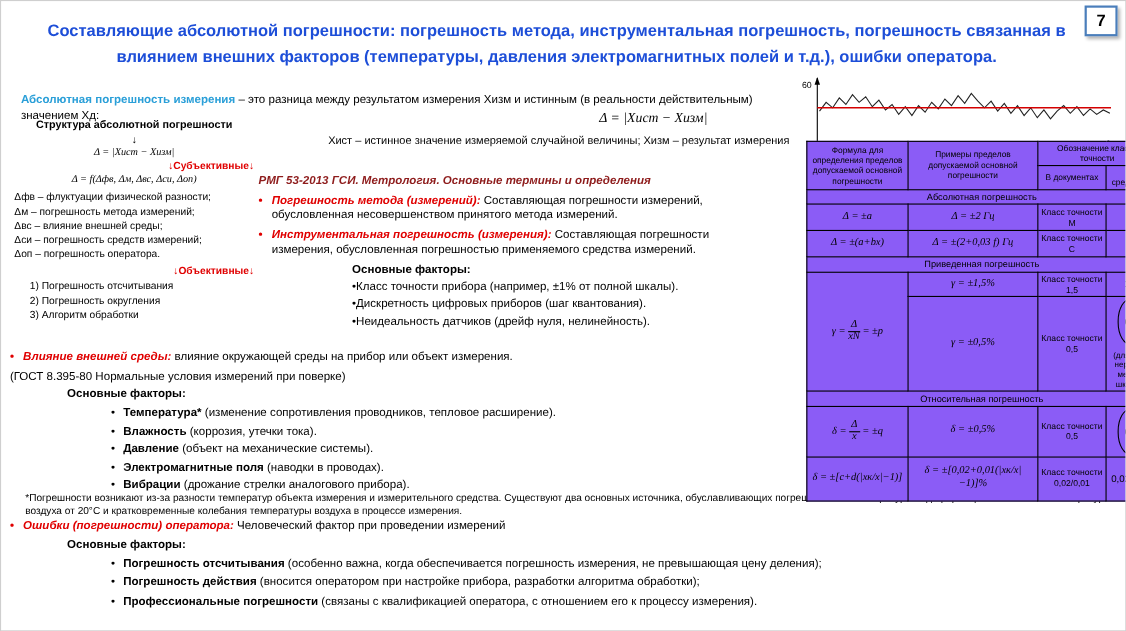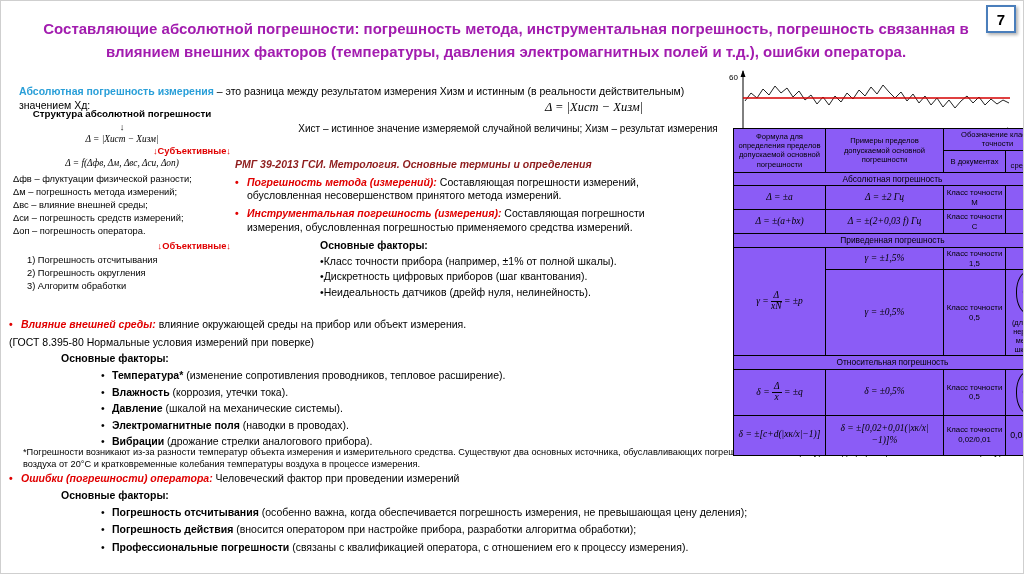--- a/index.html
+++ b/index.html
@@ -6,21 +6,21 @@
   html,body { width:1024px; height:574px; }
   body { font-family:"Liberation Sans", sans-serif; background:#e9e9e9; color:#000; }
   .slide { position:relative; width:1024px; height:574px; background:#fff; overflow:hidden; border:1px solid #cfcfcf; }
 
   .page-box { position:absolute; top:4px; right:7px; width:30px; height:28px; background:#fff;
               border:2px solid #4a7ebb; box-shadow:2px 2px 3px rgba(0,0,0,.3);
               display:flex; align-items:center; justify-content:center;
               font-size:15px; font-weight:bold; }
 
   .title { position:absolute; top:16px; left:30px; width:950px; text-align:center;
-           color:#a21caf; font-weight:bold; font-size:15px; line-height:1.55; }
+           color:#1d4ed8; font-weight:bold; font-size:15px; line-height:1.55; }
 
   .serif { font-family:"Liberation Serif", serif; font-style:italic; }
 
   .definition { position:absolute; left:18px; top:84px; width:712px; font-size:10.5px; line-height:1.3; }
   .blue-term { color:#2a9fd8; font-weight:bold;text-align:right; }
   .def-formula { position:absolute; left:468px; top:99px; width:250px; text-align:center; font-size:12.5px; }
   .def-legend  { position:absolute; left:272px; top:122px; width:470px; text-align:center; font-size:10px; }
 
   .structure { position:absolute; left:12px; top:107px; width:218px; font-size:9.3px; line-height:1.3; }
   .structure .head { font-weight:bold; font-size:9.8px; text-align:center; }
@@ -94,36 +94,36 @@
     <div class="comp">Δси – погрешность средств измерений;</div>
     <div class="comp">Δоп – погрешность оператора.</div>
     <div class="gap"></div>
     <div class="red-lbl">↓Объективные↓</div>
     <div class="num-item">1)  Погрешность отсчитывания</div>
     <div class="num-item">2)  Погрешность округления</div>
     <div class="num-item">3)  Алгоритм обработки</div>
   </div>
 
   <div class="rmg">
-    <div class="head">РМГ 39-2013 ГСИ. Метрология. Основные термины и определения</div>
+    <div class="head">РМГ 53-2013 ГСИ. Метрология. Основные термины и определения</div>
     <div class="bullet-line"><span class="red-lead">Погрешность метода (измерений):</span><span> Составляющая погрешности измерений, обусловленная несовершенством принятого метода измерений.</span></div>
     <div class="bullet-line"><span class="red-lead">Инструментальная погрешность (измерения):</span><span> Составляющая погрешности измерения, обусловленная погрешностью применяемого средства измерений.</span></div>
     <div class="factors-head">Основные факторы:</div>
     <div class="factor">•Класс точности прибора (например, ±1% от полной шкалы).</div>
     <div class="factor">•Дискретность цифровых приборов (шаг квантования).</div>
     <div class="factor">•Неидеальность датчиков (дрейф нуля, нелинейность).</div>
   </div>
 
   <div class="env">
     <div class="bullet-line"><span class="red-lead">Влияние внешней среды:</span><span> влияние окружающей среды на прибор или объект измерения.</span></div>
     <div class="gost">(ГОСТ 8.395-80 Нормальные условия измерений при поверке)</div>
     <div class="factors-head2">Основные факторы:</div>
     <div class="dot-item"><b>Температура*</b><span> (изменение сопротивления проводников, тепловое расширение).</span></div>
     <div class="dot-item"><b>Влажность</b><span> (коррозия, утечки тока).</span></div>
-    <div class="dot-item"><b>Давление</b><span> (шкалой на механические системы).</span></div>
+    <div class="dot-item"><b>Давление</b><span> (объект на механические системы).</span></div>
     <div class="dot-item"><b>Электромагнитные поля</b><span> (наводки в проводах).</span></div>
     <div class="dot-item"><b>Вибрации</b><span> (дрожание стрелки аналогового прибора).</span></div>
   </div>
 
   <div class="footnote">*Погрешности возникают из-за разности температур объекта измерения и измерительного средства. Существуют два основных источника, обуславливающих погрешность от температурных деформаций: отклонение температуры воздуха от 20°С и кратковременные колебания температуры воздуха в процессе измерения.</div>
 
   <div class="operator">
     <div class="bullet-line"><span class="red-lead">Ошибки (погрешности) оператора:</span><span> Человеческий фактор при проведении измерений</span></div>
     <div class="factors-head2">Основные факторы:</div>
     <div class="dot-item"><b>Погрешность отсчитывания</b><span> (особенно важна, когда обеспечивается погрешность измерения, не превышающая цену деления);</span></div>

